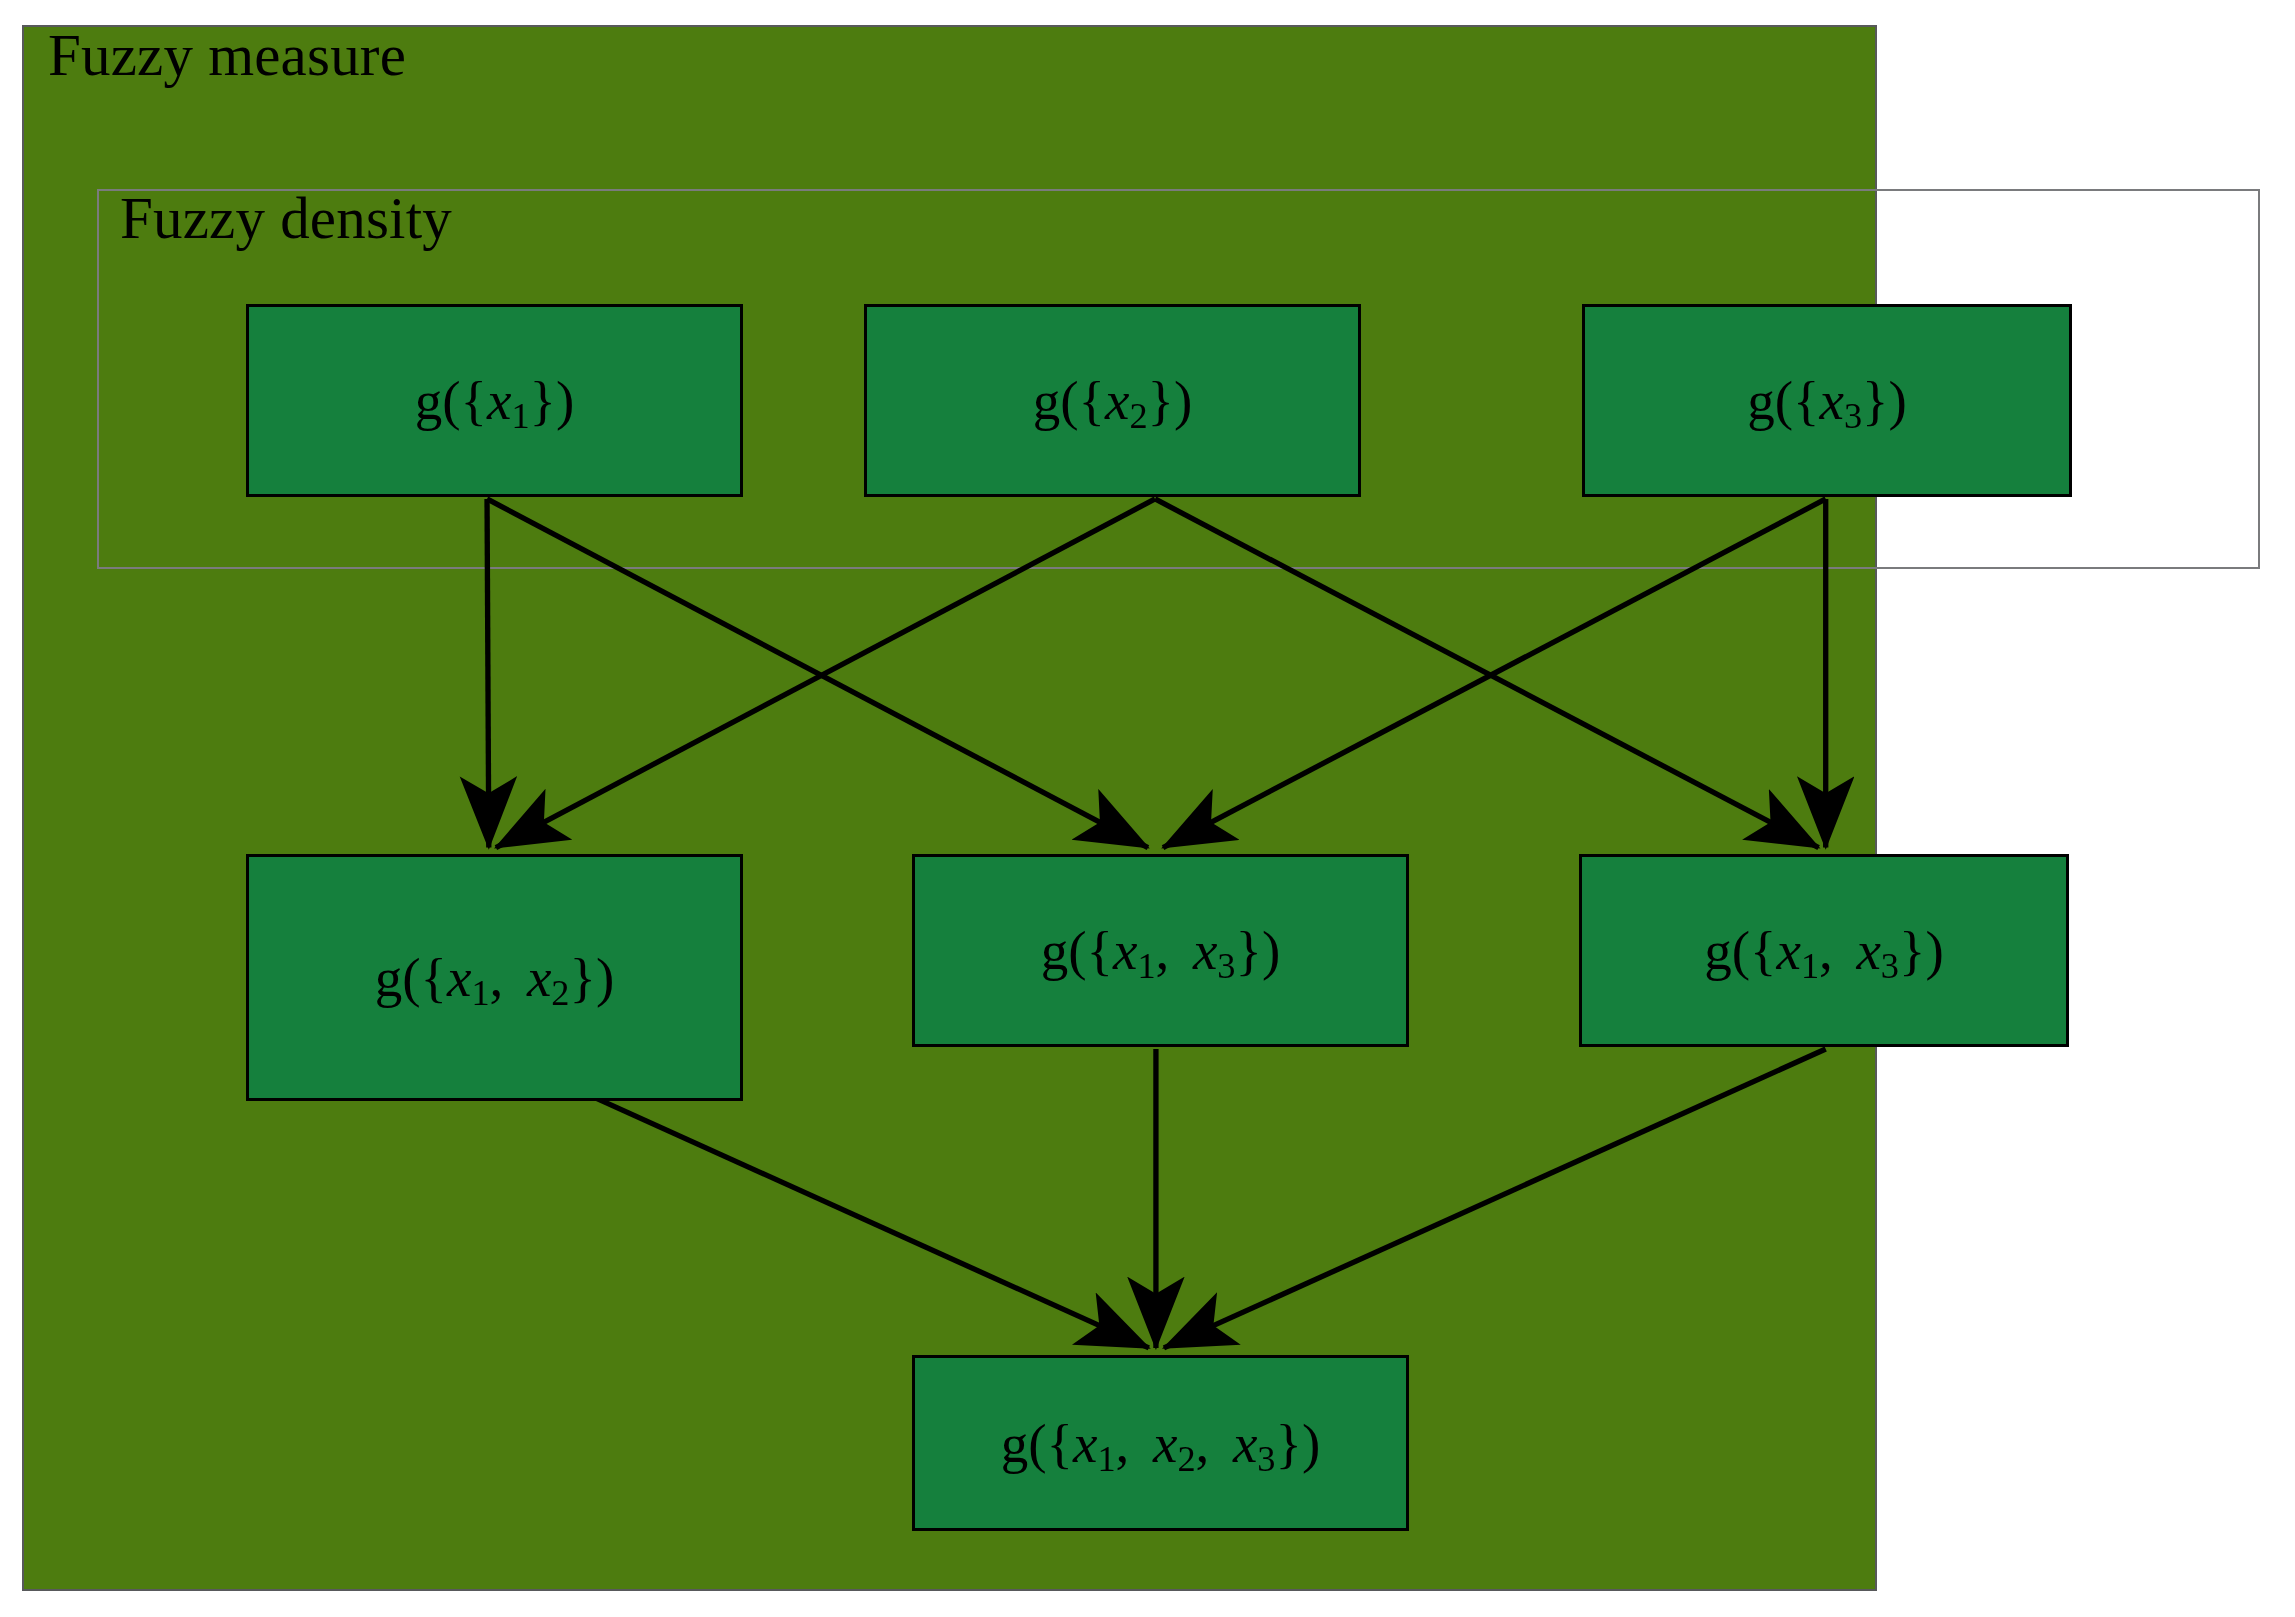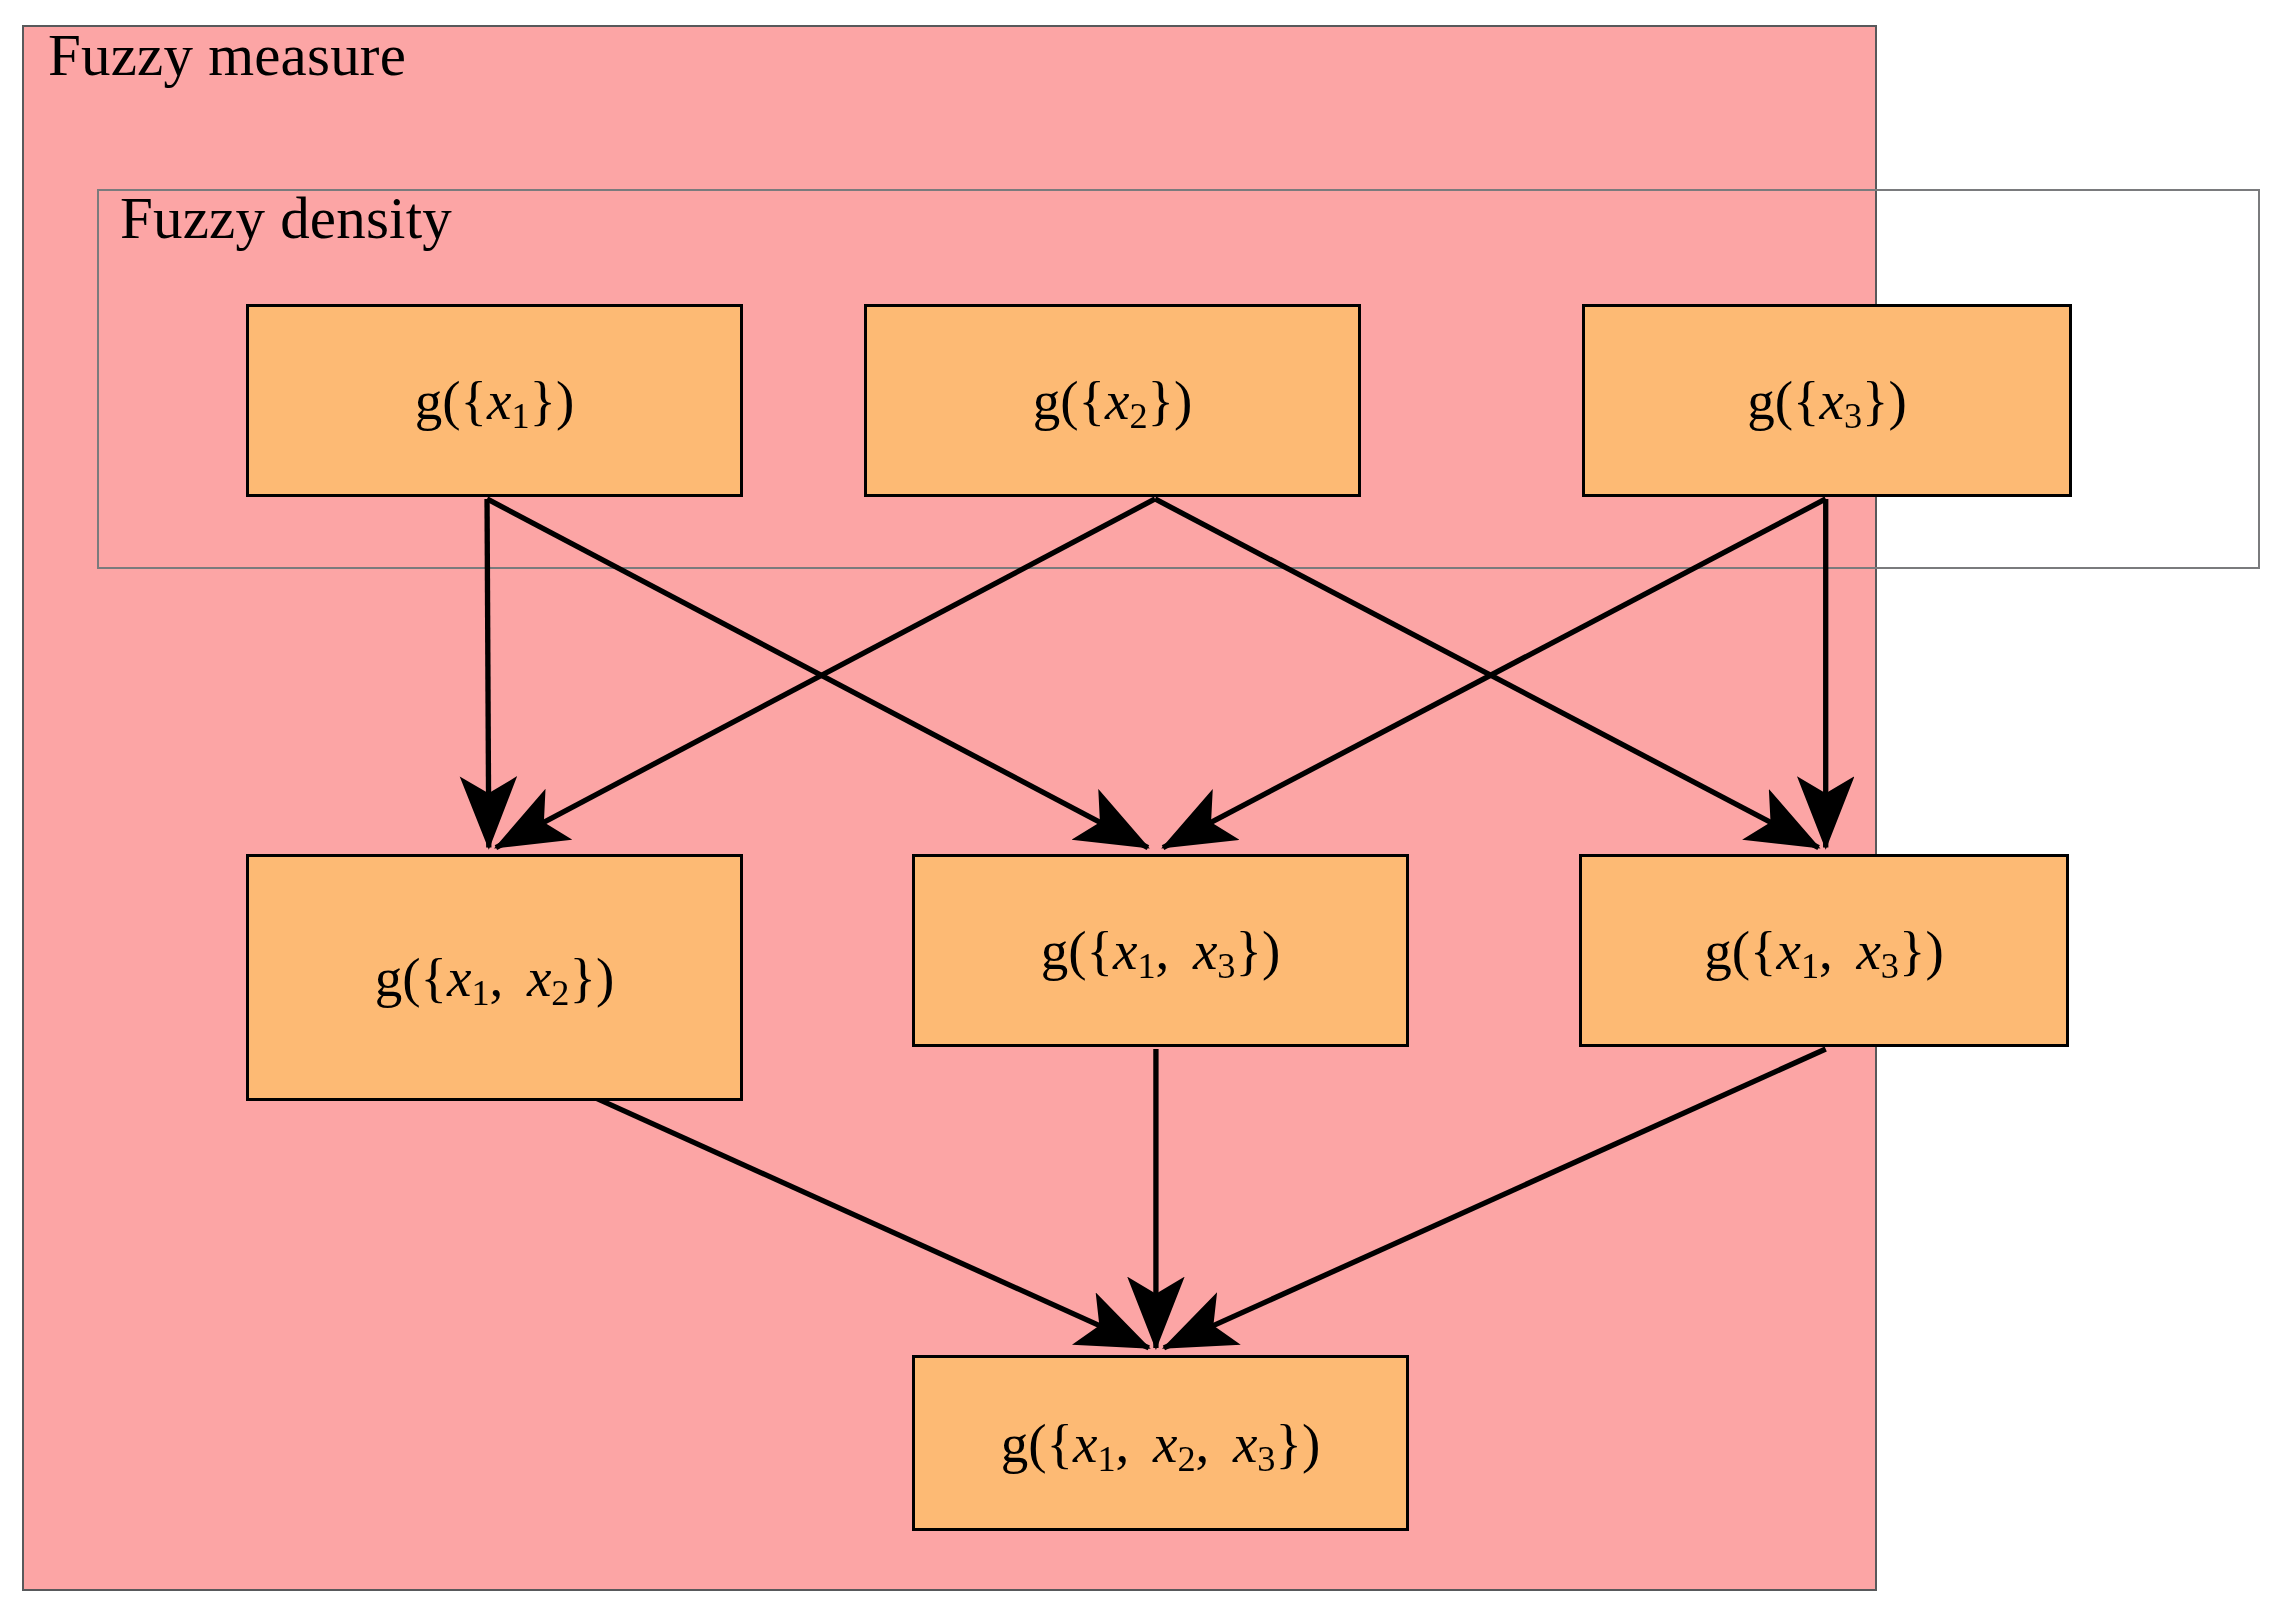--- a/index.html
+++ b/index.html
@@ -8,37 +8,37 @@
     font-family:"Liberation Serif","DejaVu Serif",serif;
     color:#000;
     width:2295px;height:1618px;
     position:relative;overflow:hidden;
   }
   #stage{position:absolute;left:0;top:0;width:2295px;height:1618px;}
 
   
   .frame-outer{
     position:absolute;left:22px;top:25px;width:1855px;height:1566px;
-    border:2.7px solid #58595b;box-sizing:border-box;background:#fca5a5;
+    border:2.7px solid #58595b;box-sizing:border-box;background:#4d7c0f;
   }
   .frame-inner{
     position:absolute;left:73px;top:162px;width:2163px;height:380px;
     border:2.7px solid #7a7b7d;box-sizing:border-box;background:transparent;
   }
   .frame-title{
     position:absolute;white-space:nowrap;line-height:1;
     font-size:59px;font-weight:400;letter-spacing:0.2px;
   }
   .title-measure{left:46px;top:24px;}
   .title-density{left:119px;top:114px;}
 
   
   .node{
     position:absolute;box-sizing:border-box;
-    border:3.5px solid #000;background:#fdba74;
+    border:3.5px solid #000;background:#15803d;
     display:flex;align-items:center;justify-content:center;
   }
   .node .formula{
     font-size:55px;line-height:1;white-space:nowrap;
     font-family:"Liberation Serif","DejaVu Serif",serif;
   }
   .formula i{font-style:italic;}
   .formula sub{
     font-size:0.66em;vertical-align:baseline;
     position:relative;top:0.26em;font-style:normal;

